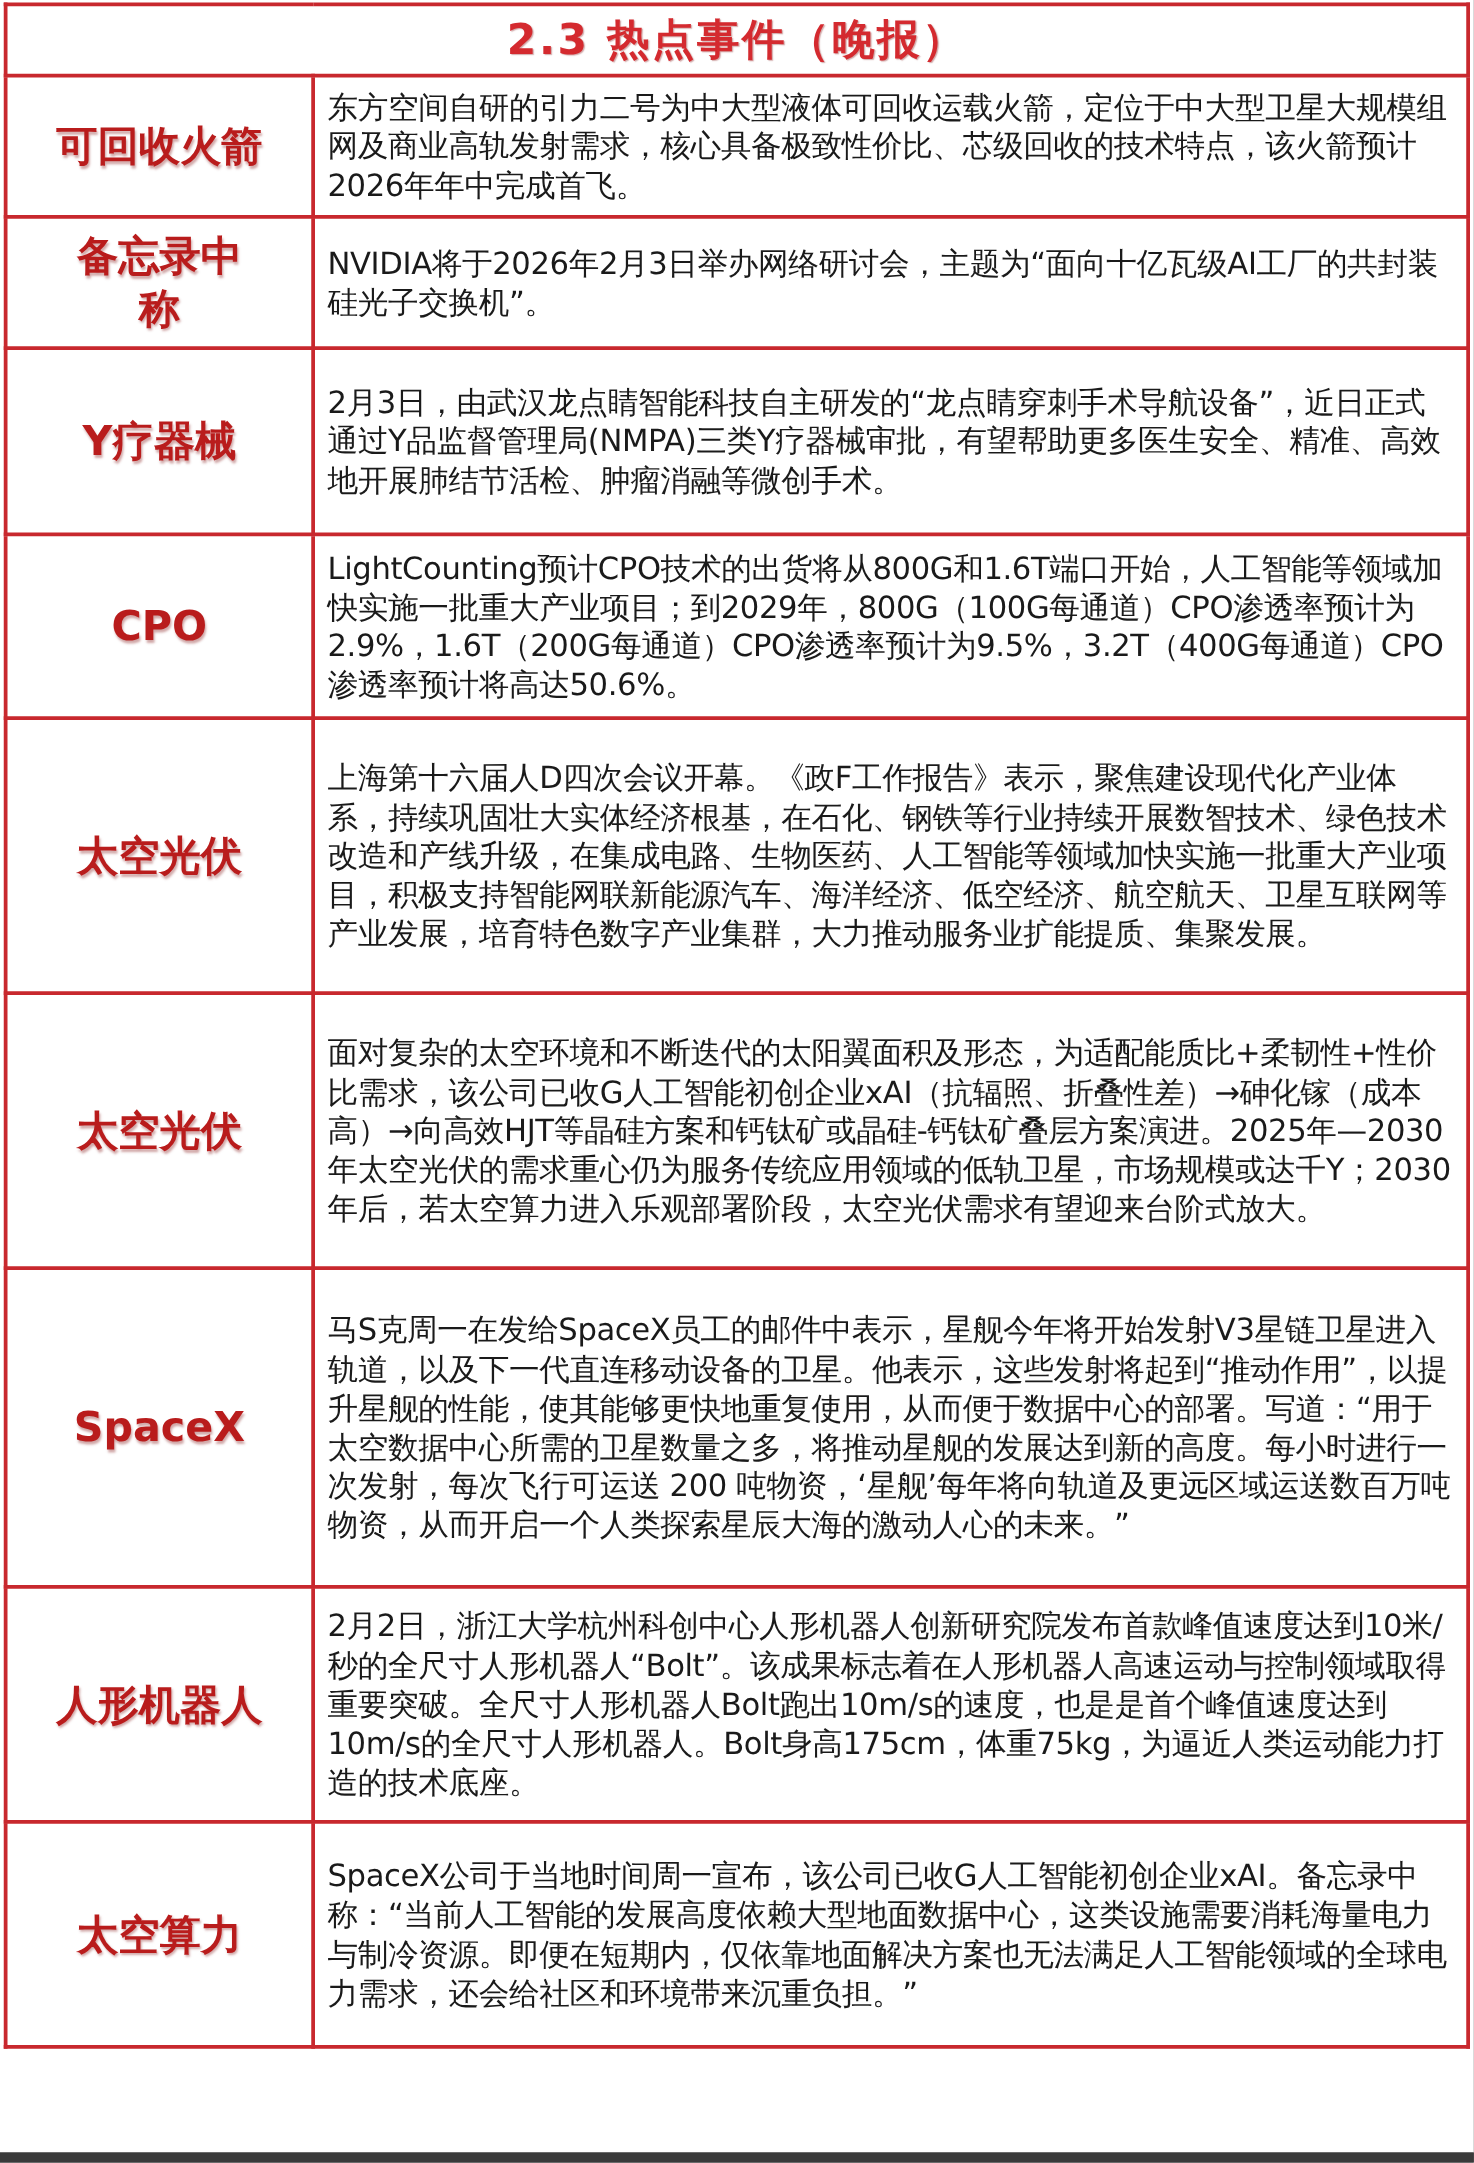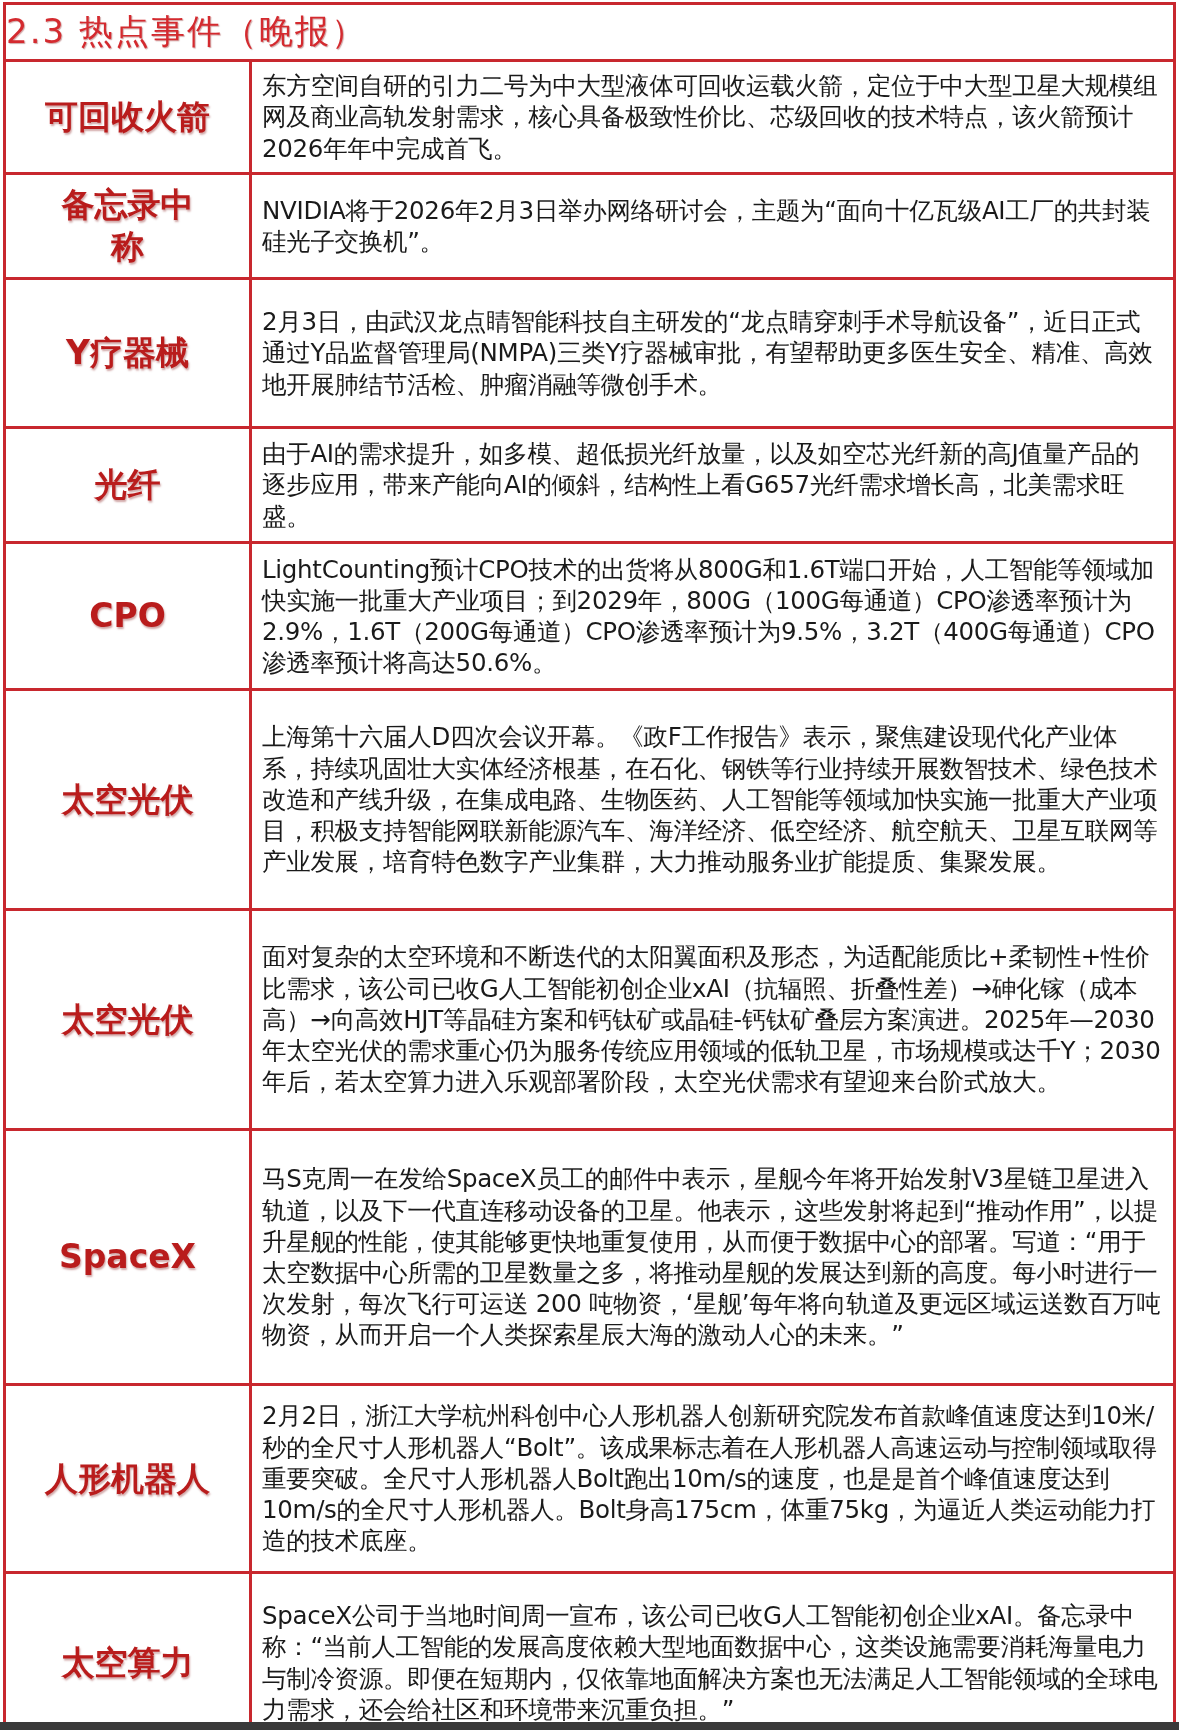--- a/index.html
+++ b/index.html
@@ -13,22 +13,22 @@
   }
   table.grid {
     position:absolute; left:3px; top:2px; width:1170px;
     border-collapse:collapse; table-layout:fixed;
   }
   table.grid td {
     border:3px solid #c8282e;
     padding:0; vertical-align:middle;
   }
   .title-cell {
-    height:54px; text-align:left;
-    color:#d42a2f; font-weight:normal; font-size:34px;
+    height:54px; text-align:center;
+    color:#d42a2f; font-weight:bold; font-size:34px;
     letter-spacing:2px;
     text-shadow: 1px 1px 1px rgba(120,0,0,0.35);
   }
   .label-cell {
     width:240px; text-align:center;
     color:#b91c1c; font-weight:bold; font-size:33px; line-height:42px;
     text-shadow: 1px 2px 2px rgba(120,0,0,0.35);
   }
   .content-cell {
     padding:4px 10px 4px 10px !important;
@@ -59,24 +59,20 @@
       <td class="content-cell">东方空间自研的引力二号为中大型液体可回收运载火箭，定位于中大型卫星大规模组网及商业高轨发射需求，核心具备极致性价比、芯级回收的技术特点，该火箭预计2026年年中完成首飞。</td>
     </tr>
     <tr style="height:105px">
       <td class="label-cell" style="padding:0 40px !important;">备忘录中称</td>
       <td class="content-cell">NVIDIA将于2026年2月3日举办网络研讨会，主题为“面向十亿瓦级AI工厂的共封装硅光子交换机”。</td>
     </tr>
     <tr style="height:149px">
       <td class="label-cell">Y疗器械</td>
       <td class="content-cell">2月3日，由武汉龙点睛智能科技自主研发的“龙点睛穿刺手术导航设备”，近日正式通过Y品监督管理局(NMPA)三类Y疗器械审批，有望帮助更多医生安全、精准、高效地开展肺结节活检、肿瘤消融等微创手术。</td>
     </tr>
-    <tr style="height:115px">
-      <td class="label-cell">光纤</td>
-      <td class="content-cell">由于AI的需求提升，如多模、超低损光纤放量，以及如空芯光纤新的高J值量产品的逐步应用，带来产能向AI的倾斜，结构性上看G657光纤需求增长高，北美需求旺盛。</td>
-    </tr>
     <tr style="height:147px">
       <td class="label-cell">CPO</td>
       <td class="content-cell">LightCounting预计CPO技术的出货将从800G和1.6T端口开始，人工智能等领域加快实施一批重大产业项目；到2029年，800G（100G每通道）CPO渗透率预计为2.9%，1.6T（200G每通道）CPO渗透率预计为9.5%，3.2T（400G每通道）CPO渗透率预计将高达50.6%。</td>
     </tr>
     <tr style="height:220px">
       <td class="label-cell">太空光伏</td>
       <td class="content-cell">上海第十六届人D四次会议开幕。《政F工作报告》表示，聚焦建设现代化产业体系，持续巩固壮大实体经济根基，在石化、钢铁等行业持续开展数智技术、绿色技术改造和产线升级，在集成电路、生物医药、人工智能等领域加快实施一批重大产业项目，积极支持智能网联新能源汽车、海洋经济、低空经济、航空航天、卫星互联网等产业发展，培育特色数字产业集群，大力推动服务业扩能提质、集聚发展。</td>
     </tr>
     <tr style="height:220px">
       <td class="label-cell">太空光伏</td>

